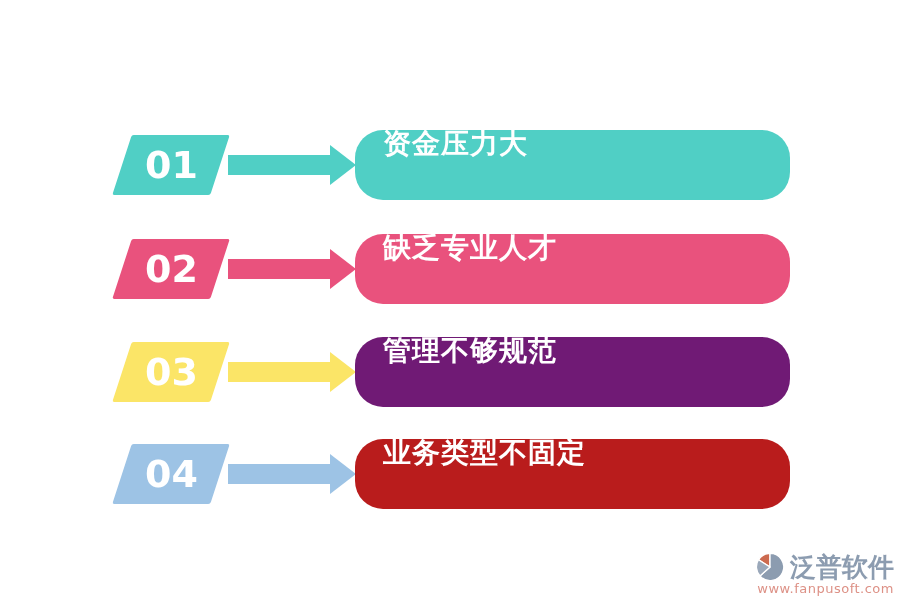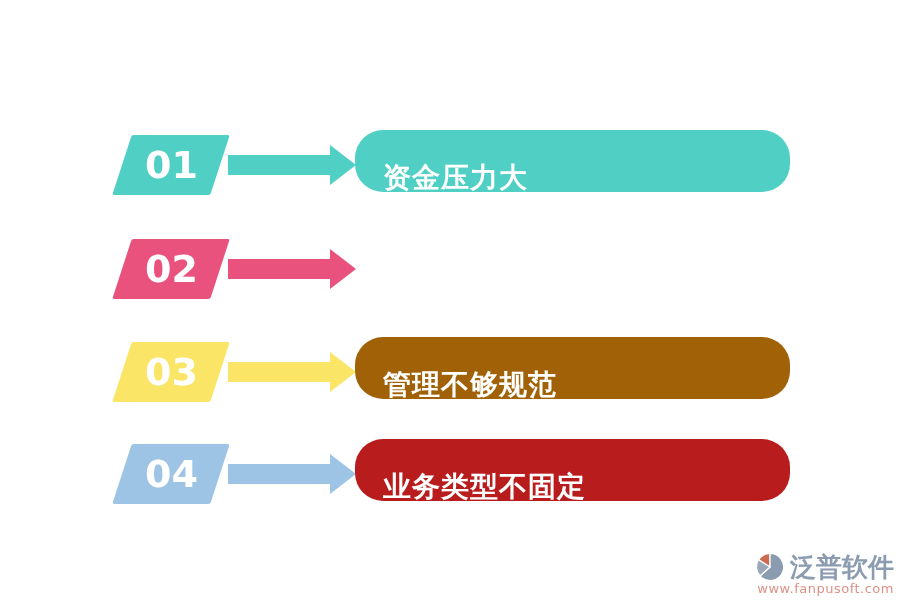--- a/index.html
+++ b/index.html
@@ -61,24 +61,24 @@
     border-top: 20px solid transparent;
     border-bottom: 20px solid transparent;
     border-left-width: 26px;
     border-left-style: solid;
   }
   .bar {
     position: absolute;
     left: 355px;
     top: 0;
     width: 435px;
-    height: 62px;
+    height: 70px;
     border-radius: 28px;
     display: flex;
-    align-items: flex-end;
+    align-items: flex-start;
     padding-left: 28px;
     box-sizing: border-box;
   }
   .bar .label {
     color: #ffffff;
     font-size: 28px;
     font-weight: bold;
     letter-spacing: 1px;
     line-height: 1;
   }
@@ -128,29 +128,32 @@
       <span class="label">资金压力大</span>
     </div>
   </div>
 
   <div class="row row-2">
     <div class="badge" style="background: rgb(233, 82, 125);">
       <span class="num">02</span>
     </div>
     <div class="arrow-shaft" style="background: rgb(233, 82, 125);"></div>
     <div class="arrow-head" style="border-left-color: rgb(233, 82, 125);"></div>
+    <div class="bar" style="background: rgb(233, 82, 125);">
+      <span class="label">缺乏专业人才</span>
+    </div>
   </div>
 
   <div class="row row-3">
     <div class="badge" style="background: rgb(251, 229, 103);">
       <span class="num">03</span>
     </div>
     <div class="arrow-shaft" style="background: rgb(251, 229, 103);"></div>
     <div class="arrow-head" style="border-left-color: rgb(251, 229, 103);"></div>
-    <div class="bar" style="background: #a16207;">
+    <div class="bar" style="background: #701a75;">
       <span class="label">管理不够规范</span>
     </div>
   </div>
 
   <div class="row row-4">
     <div class="badge" style="background: rgb(157, 195, 229);">
       <span class="num">04</span>
     </div>
     <div class="arrow-shaft" style="background: rgb(157, 195, 229);"></div>
     <div class="arrow-head" style="border-left-color: rgb(157, 195, 229);"></div>

